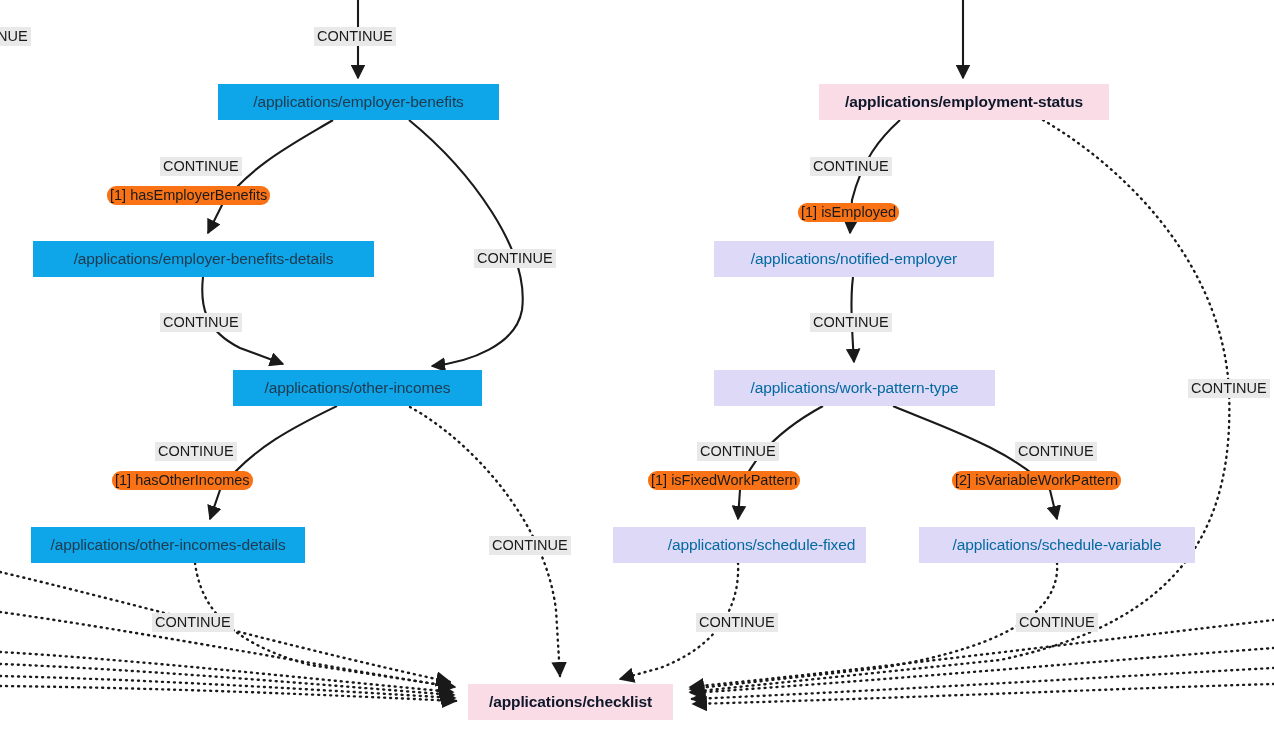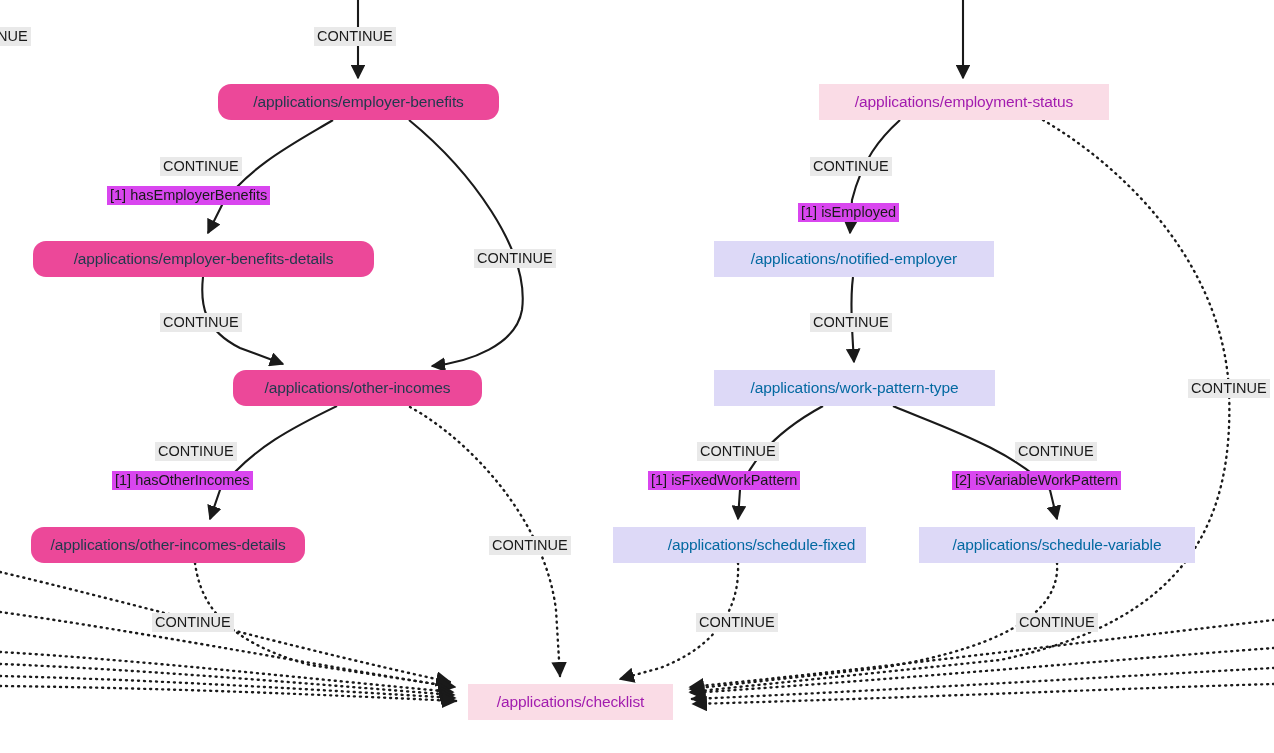--- a/index.html
+++ b/index.html
@@ -30,35 +30,35 @@
     position: absolute;
     box-sizing: border-box;
     display: flex;
     align-items: center;
     justify-content: center;
     font-size: 15.5px;
     letter-spacing: -0.1px;
     white-space: nowrap;
     z-index: 5;
   }
-  .node.blue   { background: #ec4899; color: #1f3a4d; border-radius: 13px; }
+  .node.blue   { background: #0ea5e9; color: #1f3a4d; }
   .node.purple { background: #ddd9f7; color: #0369a1; }
-  .node.pink   { background: #fadce6; color: #a21caf; }
+  .node.pink   { background: #fadce6; color: #0f172a; font-weight: bold; }
 
   .elabel {
     position: absolute;
     background: #e9e9e9;
     color: #1a1a1a;
     font-size: 14.5px;
     line-height: 1.15;
     padding: 1px 3px;
     white-space: nowrap;
     z-index: 6;
   }
-  .elabel.cond { background: #d946ef; }
+  .elabel.cond { background: #f97316; border-radius: 9px; }
 </style>
 </head>
 <body>
 
 <div id="canvas">
 
   <svg id="edges" viewBox="0 0 1274 753" xmlns="http://www.w3.org/2000/svg">
     <defs>
       <marker id="arrow" viewBox="0 0 10 10" refX="9" refY="5" markerWidth="7" markerHeight="7" orient="auto-start-reverse">
         <path d="M 0 0 L 10 5 L 0 10 z" fill="#1a1a1a"></path>

